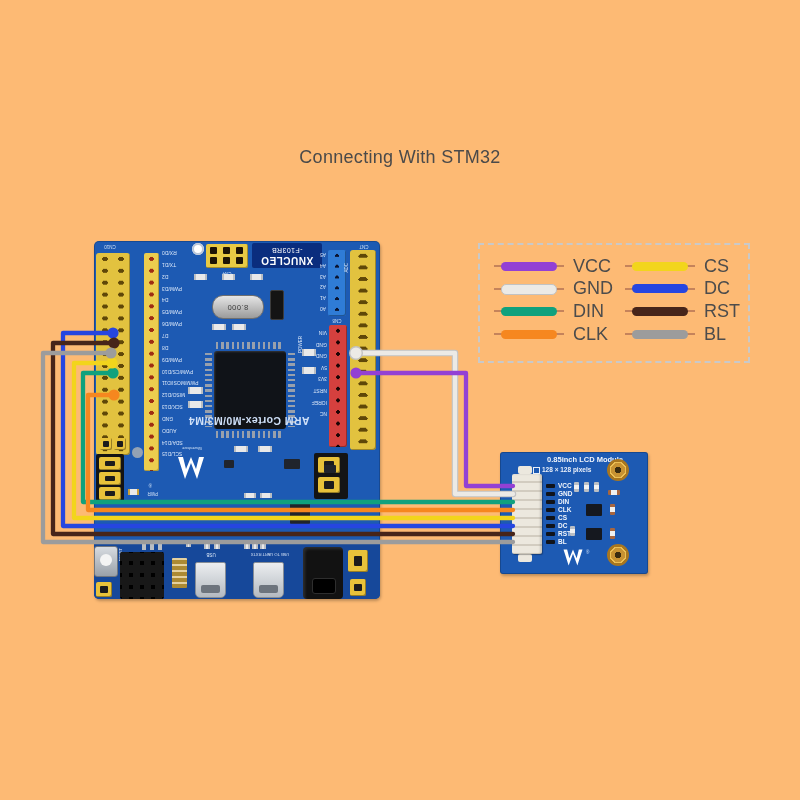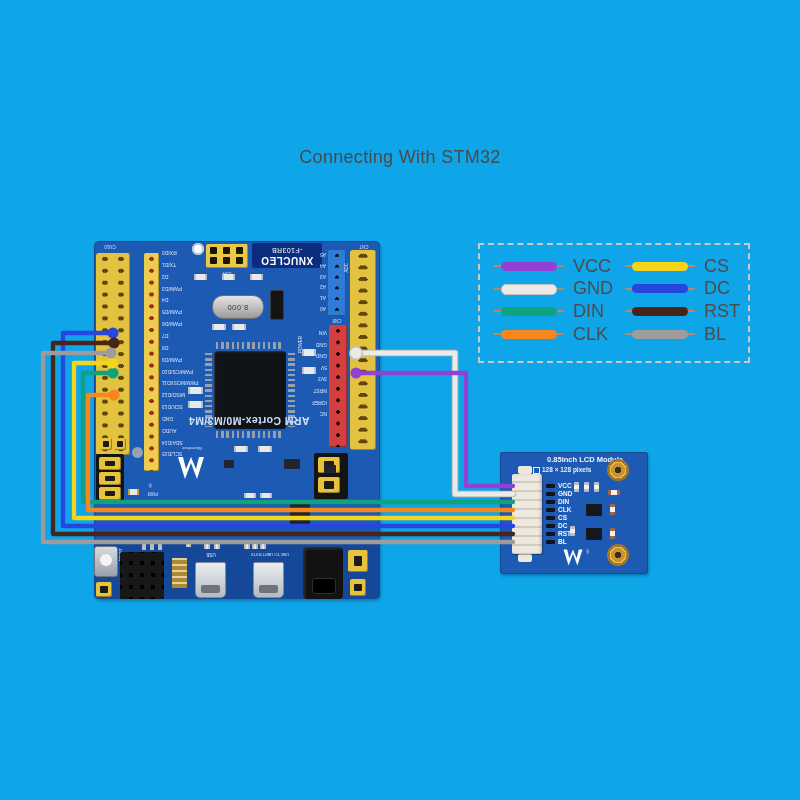--- a/index.html
+++ b/index.html
@@ -1,16 +1,16 @@
 <!DOCTYPE html>
 <html><head>
 <meta charset="utf-8">
 <style>
   html,body{margin:0;padding:0;background:#fff;}
-  .canvas{position:relative;width:800px;height:800px;background:#0ea5e9;overflow:hidden;
+  .canvas{position:relative;width:800px;height:800px;background:#fdba74;overflow:hidden;
           font-family:"Liberation Sans",sans-serif;}
   .title{position:absolute;top:147px;left:0;right:0;text-align:center;
          font-size:18px;color:#4a4a4a;letter-spacing:.3px;}
 
   
   .legend{position:absolute;left:478px;top:243px;width:272px;height:120px;
           border:2px dashed #c9c9c9;box-sizing:border-box;}
   .legend-grid{display:grid;grid-template-columns:131px 1fr;grid-auto-rows:22.6px;
                padding:10px 0 0 14px;align-items:center;}
   .legend-item{display:flex;align-items:center;}

